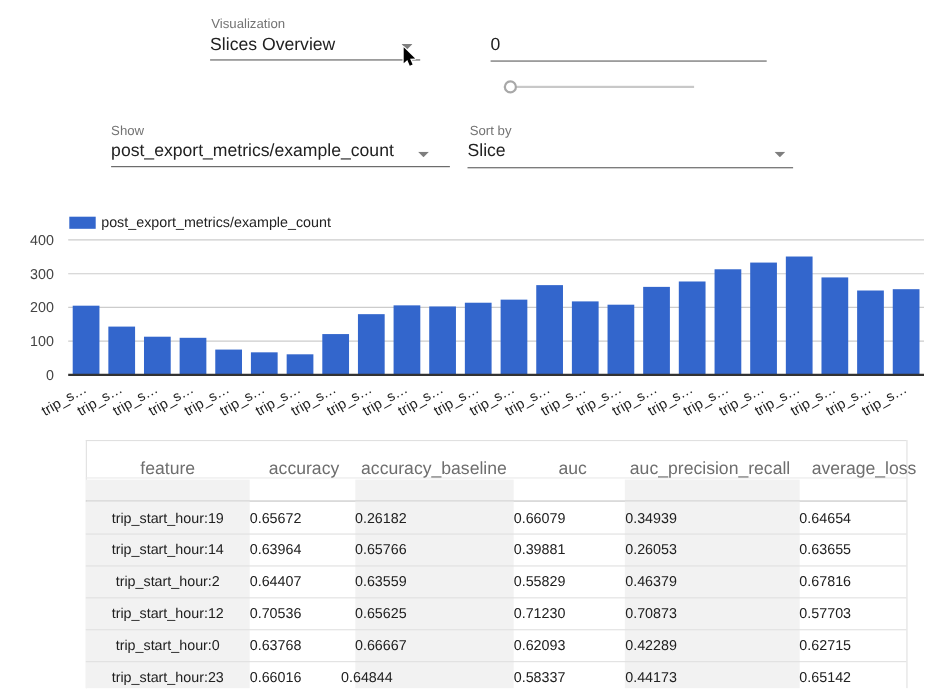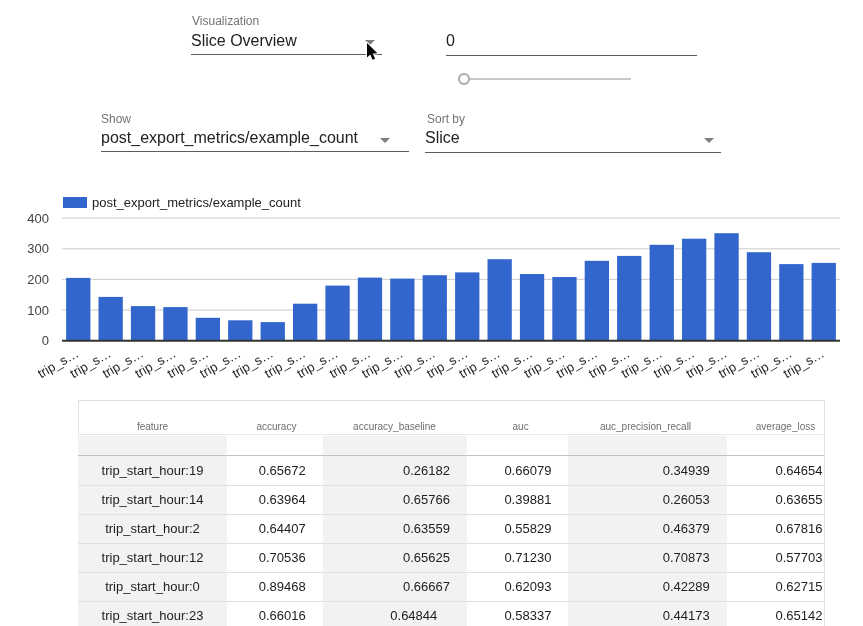--- a/index.html
+++ b/index.html
@@ -2,32 +2,32 @@
 <html><head><meta charset="utf-8">
 <style>
 * { margin:0; padding:0; box-sizing:border-box; }
 html,body { background:#ffffff; }
 body { font-family:"Liberation Sans", sans-serif; }
 #page { position:relative; width:863px; height:626px; overflow:hidden; background:#fff; }
 .lab { position:absolute; font-size:12px; color:#737373; line-height:14px; white-space:nowrap; }
 .val { position:absolute; font-size:16px; color:#212121; line-height:16px; white-space:nowrap; }
 .ul  { position:absolute; height:1px; background:#5c5c5c; }
 .ln  { position:absolute; }
-.th  { position:absolute; font-size:10px; color:#6e6e6e; line-height:14px; white-space:nowrap; }
+.th  { position:absolute; font-size:16px; color:#6e6e6e; line-height:14px; white-space:nowrap; }
 .tdc { position:absolute; font-size:13px; color:#212121; text-align:center; line-height:14px; }
-.tdr { position:absolute; font-size:13px; color:#212121; text-align:right; line-height:14px; }
+.tdr { position:absolute; font-size:13px; color:#212121; line-height:14px; }
 .lg { font-size:13px; fill:#222222; font-family:"Liberation Sans",sans-serif; }
 .yl { font-size:13px; fill:#444444; font-family:"Liberation Sans",sans-serif; }
 .xl { font-size:13px; fill:#222222; font-family:"Liberation Sans",sans-serif; }
 #chart { position:absolute; left:0; top:185px; }
 </style></head>
 <body>
 <div id="page">
 <div class="lab" style="left:192px;top:14px">Visualization</div>
-<div class="val" style="left:191px;top:33px">Slice Overview</div>
+<div class="val" style="left:191px;top:33px">Slices Overview</div>
 <div class="ul" style="left:191px;top:54px;width:191px"></div>
 <svg width="10" height="5" viewBox="0 0 10 5" style="position:absolute;left:365px;top:40px">
       <path d="M0 0 L10 0 L5 5 Z" fill="#7e7e7e"></path>
     </svg>
 <div class="val" style="left:446px;top:33px">0</div>
 <div class="ul" style="left:446px;top:54.5px;width:251px"></div>
 <div class="ln" style="left:458px;top:77.6px;width:172.5px;height:2px;background:#c8c8c8"></div>
 <div class="ln" style="left:457.5px;top:72.6px;width:12px;height:12px;border:2px solid #a8a8a8;border-radius:50%;background:#fff"></div>
 <div class="lab" style="left:101px;top:112px">Show</div>
 <div class="val" style="left:101px;top:130px">post_export_metrics/example_count</div>
@@ -143,21 +143,21 @@
     <div class="tdr" style="left:467px;top:521.5px;width:84.4px">0.55829</div>
     <div class="tdr" style="left:568.4px;top:521.5px;width:141.3px">0.46379</div>
     <div class="tdr" style="left:726.7px;top:521.5px;width:95.8px">0.67816</div>
     <div class="tdc" style="left:78px;top:550.5px;width:149.0px">trip_start_hour:12</div>
     <div class="tdr" style="left:227px;top:550.5px;width:78.7px">0.70536</div>
     <div class="tdr" style="left:322.7px;top:550.5px;width:127.3px">0.65625</div>
     <div class="tdr" style="left:467px;top:550.5px;width:84.4px">0.71230</div>
     <div class="tdr" style="left:568.4px;top:550.5px;width:141.3px">0.70873</div>
     <div class="tdr" style="left:726.7px;top:550.5px;width:95.8px">0.57703</div>
     <div class="tdc" style="left:78px;top:579.5px;width:149.0px">trip_start_hour:0</div>
-    <div class="tdr" style="left:227px;top:579.5px;width:78.7px">0.89468</div>
+    <div class="tdr" style="left:227px;top:579.5px;width:78.7px">0.63768</div>
     <div class="tdr" style="left:322.7px;top:579.5px;width:127.3px">0.66667</div>
     <div class="tdr" style="left:467px;top:579.5px;width:84.4px">0.62093</div>
     <div class="tdr" style="left:568.4px;top:579.5px;width:141.3px">0.42289</div>
     <div class="tdr" style="left:726.7px;top:579.5px;width:95.8px">0.62715</div>
     <div class="tdc" style="left:78px;top:608.5px;width:149.0px">trip_start_hour:23</div>
     <div class="tdr" style="left:227px;top:608.5px;width:78.7px">0.66016</div>
     <div class="tdr" style="left:310px;top:608.5px;width:127.3px">0.64844</div>
     <div class="tdr" style="left:467px;top:608.5px;width:84.4px">0.58337</div>
     <div class="tdr" style="left:568.4px;top:608.5px;width:141.3px">0.44173</div>
     <div class="tdr" style="left:726.7px;top:608.5px;width:95.8px">0.65142</div>

